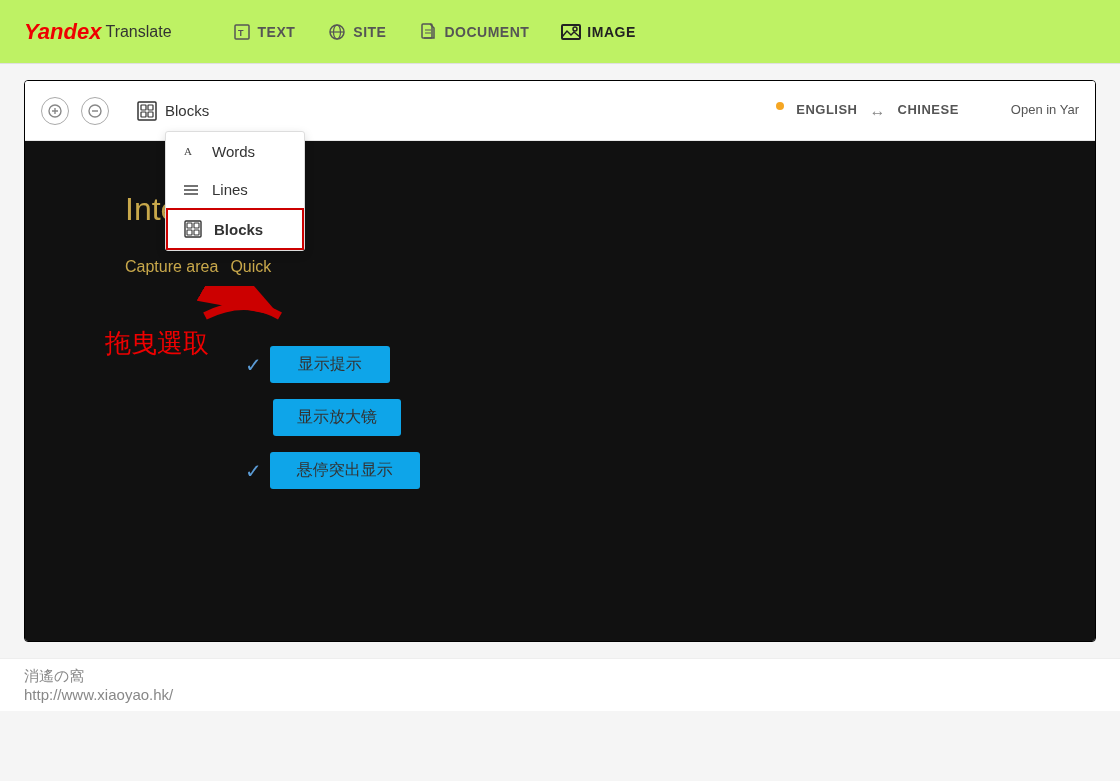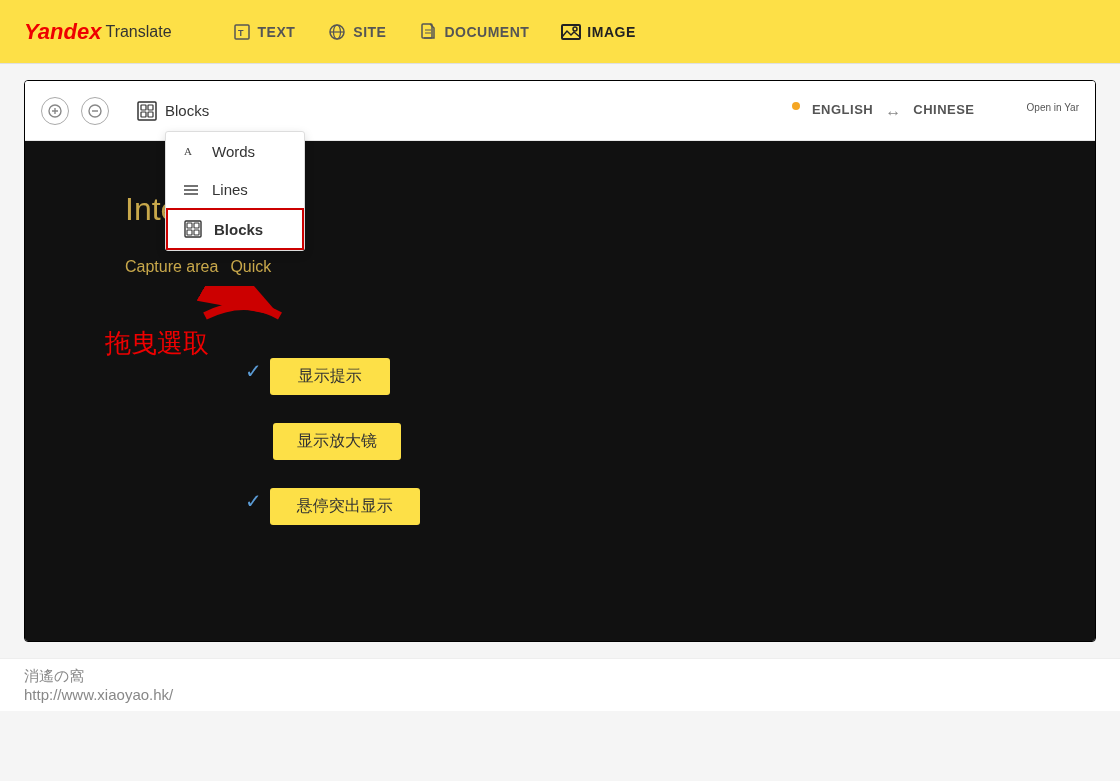--- a/index.html
+++ b/index.html
@@ -8,21 +8,21 @@
       background: #f5f5f5;
       width: 1120px;
       height: 781px;
       overflow: hidden;
     }
 
     
     .header {
       display: flex;
       align-items: center;
-      background: #fde047;
+      background: #bef264;
       padding: 0 24px;
       height: 64px;
       border-bottom: 1px solid #e0e0e0;
     }
     .logo {
       display: flex;
       align-items: center;
       margin-right: 60px;
     }
     .logo-yandex {
@@ -138,21 +138,21 @@
       font-weight: 600;
       color: #555;
       letter-spacing: 0.5px;
     }
     .lang-arrow {
       color: #888;
       font-size: 16px;
     }
     .open-in-yar {
       margin-left: 40px;
-      font-size: 10px;
+      font-size: 13px;
       color: #555;
       cursor: pointer;
     }
 
     
     .dropdown-menu {
       position: absolute;
       left: 140px;
       top: 50px;
       background: #fff;
@@ -213,30 +213,29 @@
       display: flex;
       align-items: center;
       gap: 12px;
       margin-bottom: 16px;
     }
     .img-label {
       color: #c8a84b;
       font-size: 16px;
     }
     .img-btn {
-      background: #fde047;
+      background: #0ea5e9;
       color: #333;
       font-size: 16px;
       padding: 8px 24px;
       border: none;
       border-radius: 3px;
       cursor: pointer;
       min-width: 120px;
       text-align: center;
-      margin-top: 12px;
     }
     .checkmark {
       color: #5b9bd5;
       font-size: 20px;
       margin-right: 8px;
     }
     .check-row {
       display: flex;
       align-items: center;
       margin-bottom: 16px;

